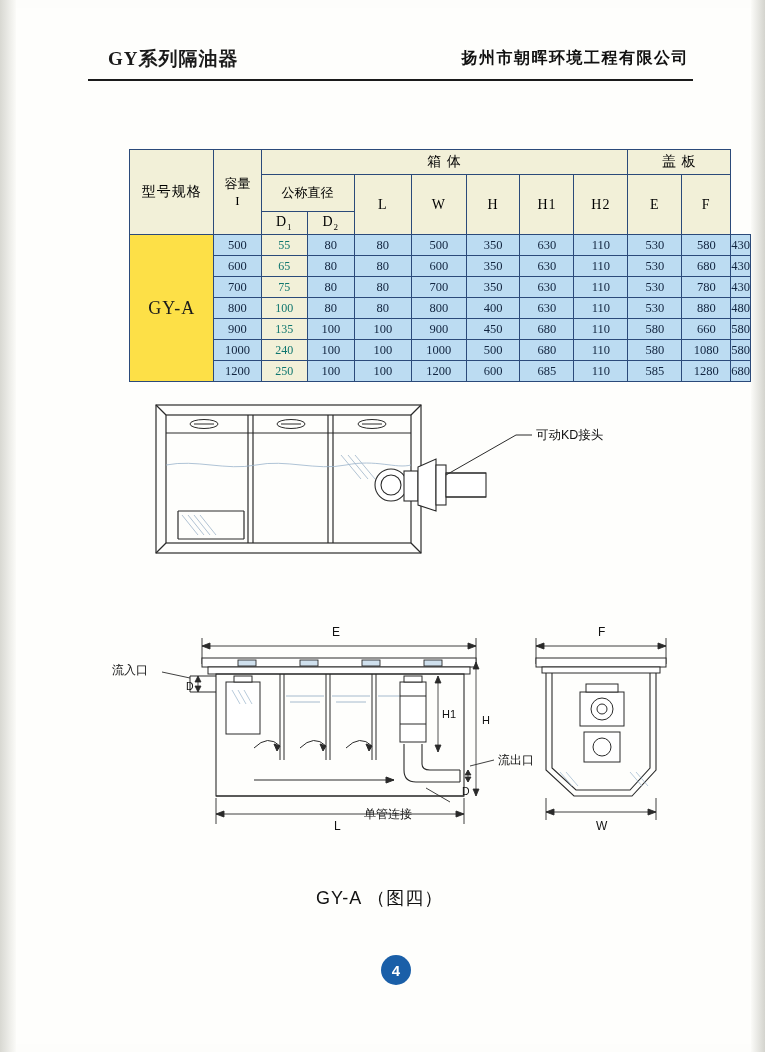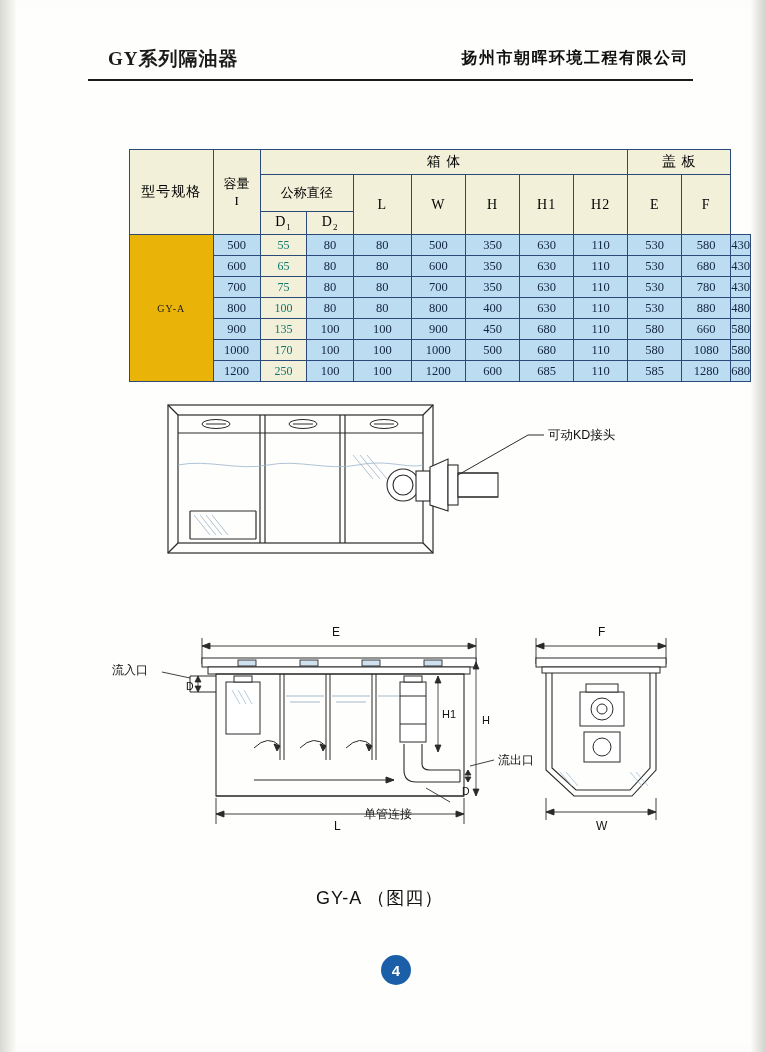--- a/index.html
+++ b/index.html
@@ -118,35 +118,35 @@
     background: #bcdcf2;
     color: #11243f;
     font-size: 12.5px;
   }
   .cell-cream {
     background: #f2f0d8;
     color: #0f766e;
     font-size: 12px;
   }
   .model-cell {
-    background: #eab308;
-    font-size: 10px;
+    background: #fde047;
+    font-size: 18px;
     letter-spacing: 1px;
     color: #1b1b1b;
   }
   .sub {
     font-size: 9px;
     vertical-align: sub;
   }
   .r-h { height: 21px; }
 
   
   .fig1 {
     position: absolute;
-    left: 132px;
+    left: 120px;
     top: 385px;
     width: 560px;
     height: 190px;
   }
 
   
   .fig2 {
     position: absolute;
     left: 88px;
     top: 612px;
@@ -287,21 +287,21 @@
             <td class="cell-blue">900</td>
             <td class="cell-blue">450</td>
             <td class="cell-blue">680</td>
             <td class="cell-blue">110</td>
             <td class="cell-blue">580</td>
             <td class="cell-blue">660</td>
             <td class="cell-blue">580</td>
           </tr>
           <tr class="r-h">
             <td class="cell-blue">1000</td>
-            <td class="cell-cream">170</td>
+            <td class="cell-cream">240</td>
             <td class="cell-blue">100</td>
             <td class="cell-blue">100</td>
             <td class="cell-blue">1000</td>
             <td class="cell-blue">500</td>
             <td class="cell-blue">680</td>
             <td class="cell-blue">110</td>
             <td class="cell-blue">580</td>
             <td class="cell-blue">1080</td>
             <td class="cell-blue">580</td>
           </tr>

